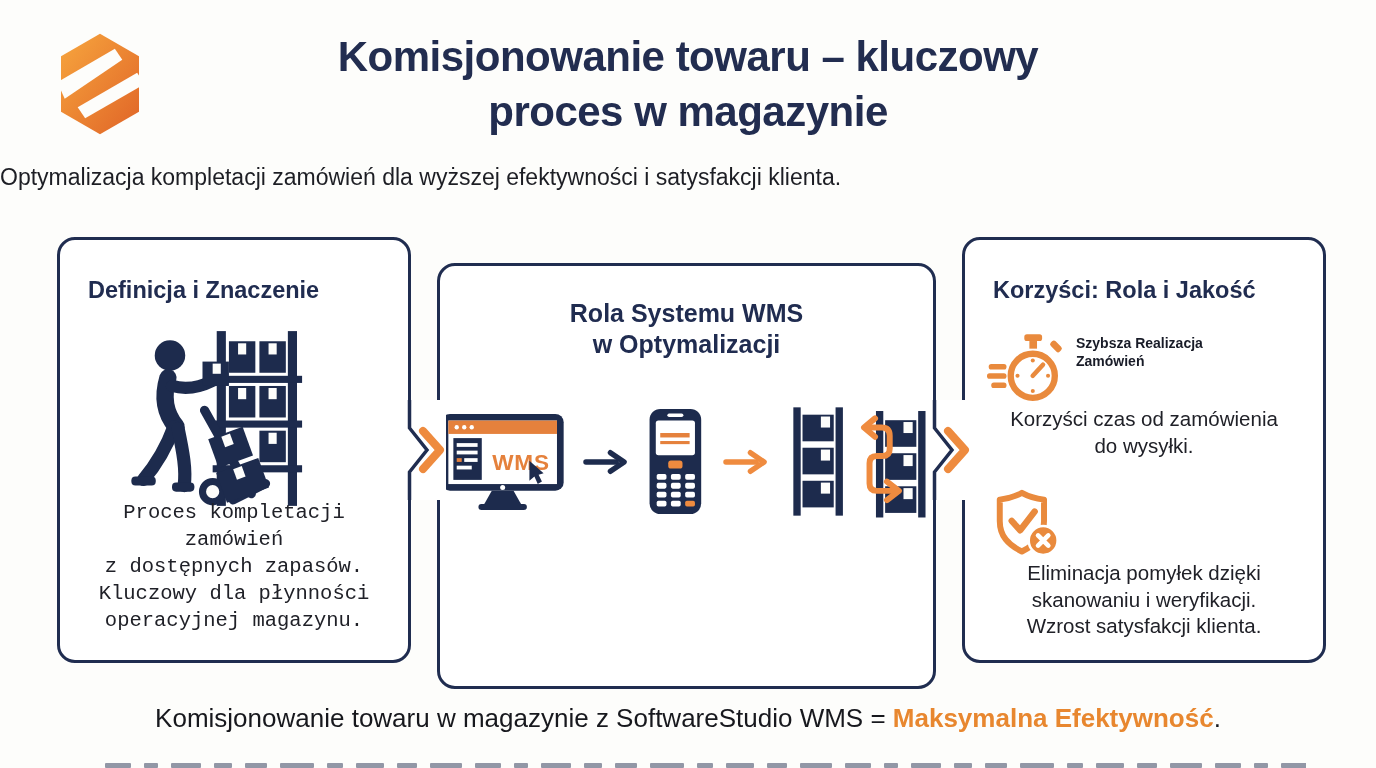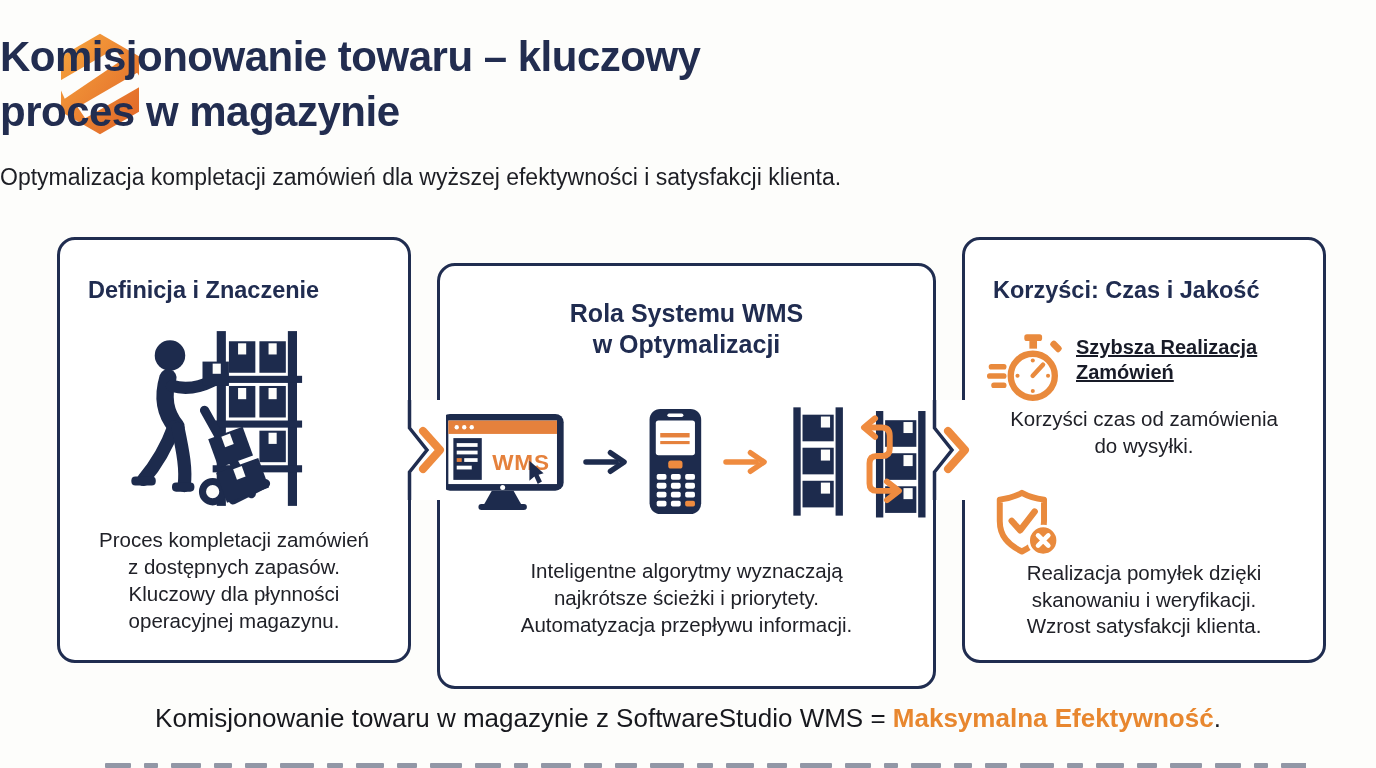--- a/index.html
+++ b/index.html
@@ -2,21 +2,21 @@
 <html><head>
 <meta charset="utf-8">
 <style>
   html,body{margin:0;padding:0;background:#ffffff;}
   .stage{
     position:relative;width:1376px;height:768px;background:#fdfdfb;overflow:hidden;
     font-family:"Liberation Sans",sans-serif;color:#1e1f24;
   }
   .logo{position:absolute;left:57px;top:32px;width:86px;height:104px;}
   .title{
-    position:absolute;left:0;right:0;top:30px;margin:0;
+    position:absolute;left:0;right:0;top:30px;margin:0;text-align:center;
     font-size:42px;font-weight:800;line-height:1.3;letter-spacing:-0.5px;
     color:#222d50;white-space:pre-line;
   }
   .subtitle{
     position:absolute;left:0;right:0;top:164px;margin:0;text-align:left;
     font-size:23px;color:#1d1e24;white-space:pre-line;
   }
   .card{
     position:absolute;top:237px;height:426px;background:#ffffff;
     border:3px solid #202d50;border-radius:18px;box-sizing:border-box;
@@ -25,35 +25,35 @@
   .card2{left:437px;width:499px;margin-top:26px;}
   .card3{left:962px;width:364px;}
   .card-title{
     margin:0;color:#202c50;font-weight:800;font-size:23.5px;line-height:1.22;
     padding:36px 16px 0 28px;white-space:pre-line;
   }
   .card2 .card-title{text-align:center;font-size:25px;padding:32px 10px 0 10px;}
   .picker{display:block;margin:20px auto 0 auto;}
   .card-body{
     position:absolute;left:8px;right:8px;margin:0;text-align:center;
-    font-size:20.5px;line-height:1.32;color:#202128;white-space:pre-line;
+    font-size:20.5px;line-height:1.32;color:#202128;white-space:pre-line;font-family:Liberation Mono, monospace;
   }
   .card1 .card-body{bottom:26px;}
   .card2 .card-body{bottom:48px;}
   .wms-row{
     position:absolute;top:138px;left:0;right:0;
     display:flex;align-items:center;justify-content:center;gap:18px;
   }
   .connector{position:absolute;top:400px;width:44px;height:100px;}
   .c1{left:402px;} .c2{left:927px;}
   .benefit{position:absolute;left:22px;right:16px;display:flex;gap:11px;align-items:flex-start;}
   .b1{top:90px;} .b2{top:246px;}
   .benefit-title{
-    margin:0;padding-top:5px;font-size:20px;font-weight:800;line-height:1.27;
-    color:#181b27;white-space:pre-line;text-decoration:underline;
+    margin:0;padding-top:5px;font-size:14px;font-weight:800;line-height:1.27;
+    color:#181b27;white-space:pre-line;
   }
   .benefit-body{
     position:absolute;left:4px;right:4px;margin:0;text-align:center;
     font-size:20.5px;line-height:1.3;color:#202128;white-space:pre-line;
   }
   .bb1{top:166px;} .bb2{top:320px;}
   .footer{
     position:absolute;left:0;right:0;top:699px;margin:4px;text-align:center;
     font-size:26px;color:#17181d;
   }
@@ -218,27 +218,24 @@
             <rect x="128" y="54" width="10" height="12"></rect>
             <rect x="128" y="90" width="10" height="12"></rect>
         </g>
         <g stroke="#ef8b3f" stroke-width="6.5" stroke-linecap="round" stroke-linejoin="round" fill="none">
           <path d="M88,24 H104 Q113,24 113,33 V47 Q113,55 105,55 H99 Q91,55 91,63 V85 Q91,93 99,93 H116"></path>
           <path d="M97,14 L85,24 L97,34"></path>
           <path d="M110,83 L123,93 L110,103"></path>
         </g>
       </svg>
     </div>
-    <p class="card-body">Inteligentne algorytmy wyznaczają
-najkrótsze ścieżki i priorytety.
-Automatyzacja przepływu informacji.</p>
   </section>
 
   <section class="card card3">
-    <h2 class="card-title">Korzyści: Czas i Jakość</h2>
+    <h2 class="card-title">Korzyści: Rola i Jakość</h2>
 
     <div class="benefit b1">
       <svg width="78" height="78" viewBox="0 0 92 92" aria-hidden="true">
         <circle cx="54" cy="54" r="26" stroke="#e98a3d" stroke-width="7.5" fill="none"></circle>
         <rect x="50" y="13" width="9" height="9" fill="#e98a3d"></rect>
         <rect x="44" y="5" width="21" height="8" rx="3" fill="#e98a3d"></rect>
         <rect x="74" y="15" width="15" height="8" rx="3" fill="#e98a3d" transform="rotate(45 81 19)"></rect>
         <path d="M54,54 L66,41" stroke="#e98a3d" stroke-width="5.5" stroke-linecap="round"></path>
         <circle cx="54" cy="36" r="2.4" fill="#e98a3d"></circle>
           <circle cx="72" cy="54" r="2.4" fill="#e98a3d"></circle>
@@ -255,21 +252,21 @@
 do wysyłki.</p>
 
     <div class="benefit b2">
       <svg width="80" height="80" viewBox="0 0 94 94" aria-hidden="true">
         <path d="M41,8 C50,13 59,15 67,16 V41 C67,59 57,69 41,77 C25,69 15,59 15,41 V16 C23,15 32,13 41,8 Z" stroke="#e98a3d" stroke-width="7" fill="none" stroke-linejoin="round"></path>
         <path d="M29,41 L39,52 L56,30" stroke="#e98a3d" stroke-width="7.5" stroke-linecap="round" stroke-linejoin="round" fill="none"></path>
         <circle cx="66" cy="64" r="17" fill="#e98a3d" stroke="#ffffff" stroke-width="3"></circle>
         <path d="M60,58 L72,70 M72,58 L60,70" stroke="#ffffff" stroke-width="5.5" stroke-linecap="round"></path>
       </svg>
     </div>
-    <p class="benefit-body bb2">Realizacja pomyłek dzięki
+    <p class="benefit-body bb2">Eliminacja pomyłek dzięki
 skanowaniu i weryfikacji.
 Wzrost satysfakcji klienta.</p>
   </section>
 
   <svg class="connector c1" viewBox="0 0 44 100" aria-hidden="true">
     <rect x="0" y="0" width="44" height="100" fill="#ffffff"></rect>
     <path d="M7.5,0 L7.5,28 L25,50 L7.5,72 L7.5,100" stroke="#202d50" stroke-width="3.5" fill="none"></path>
     <path d="M21,31 L38,50 L21,69" stroke="#ee8b3f" stroke-width="8" stroke-linecap="round" stroke-linejoin="round" fill="none"></path>
   </svg>
   <svg class="connector c2" viewBox="0 0 44 100" aria-hidden="true">

